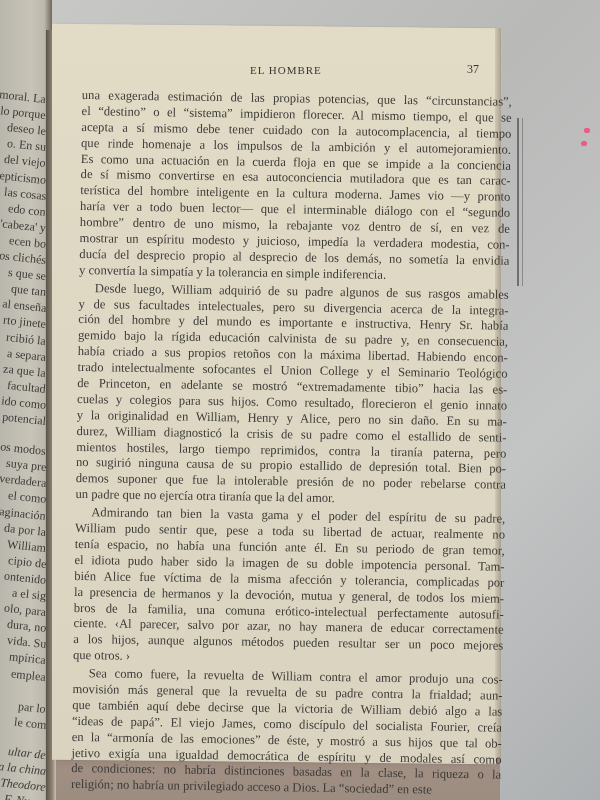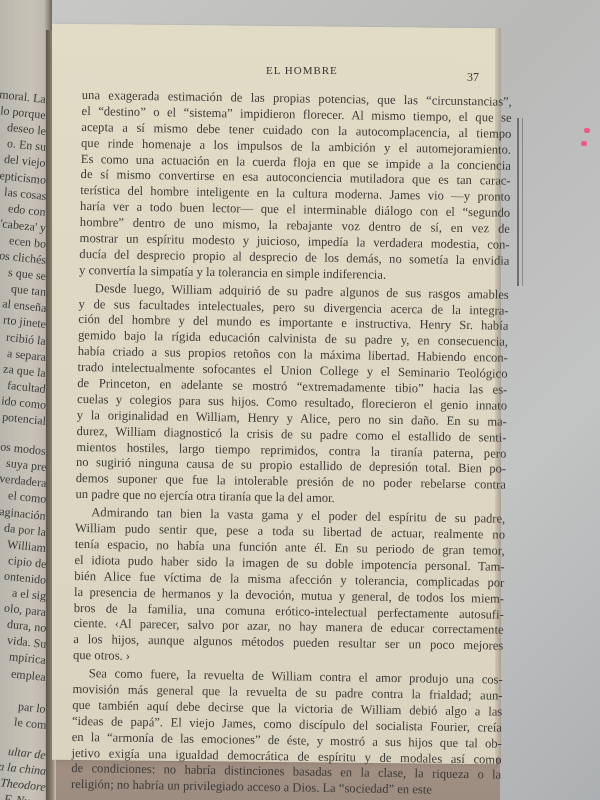--- a/index.html
+++ b/index.html
@@ -37,24 +37,24 @@
     position: absolute; left: 52px; top: 26px; width: 444px; height: 736px;
     background: linear-gradient(180deg, #e2dbc6 0%, #ddd7c3 50%, #d9d3bf 100%);
     box-shadow: 2px 0 2px rgba(0,0,0,0.15);
     transform: skewY(0.6deg);
   }
   .page-edge {
     position: absolute; left: 495px; top: 28px; width: 6px; height: 730px;
     background: linear-gradient(90deg, #cfc8b4, #a9a291);
   }
   .running-head {
-    position: absolute; top: 64px; left: 250px; font-size: 11px; letter-spacing: 1px; color: #3a3835; margin-left: 16px;
+    position: absolute; top: 64px; left: 250px; font-size: 11px; letter-spacing: 1px; color: #3a3835;
   }
   .page-number {
-    position: absolute; top: 70px; left: 467px; font-size: 12px; color: #3a3835;
+    position: absolute; top: 62px; left: 467px; font-size: 12px; color: #3a3835;
   }
   .text-block {
     position: absolute; left: 82px; top: 88px; width: 430px;
     font-size: 12.6px; line-height: 15.9px; color: #3d3b38;
     transform: rotate(0.9deg); transform-origin: left top;
   }
   .text-block .line { white-space: nowrap; text-align: justify; text-align-last: justify; display: block; height: 15.9px; }
   .text-block .line.last { text-align-last: left; }
   .text-block .line.indent { padding-left: 16px; }
   .text-block .para-gap { height: 2px; }

